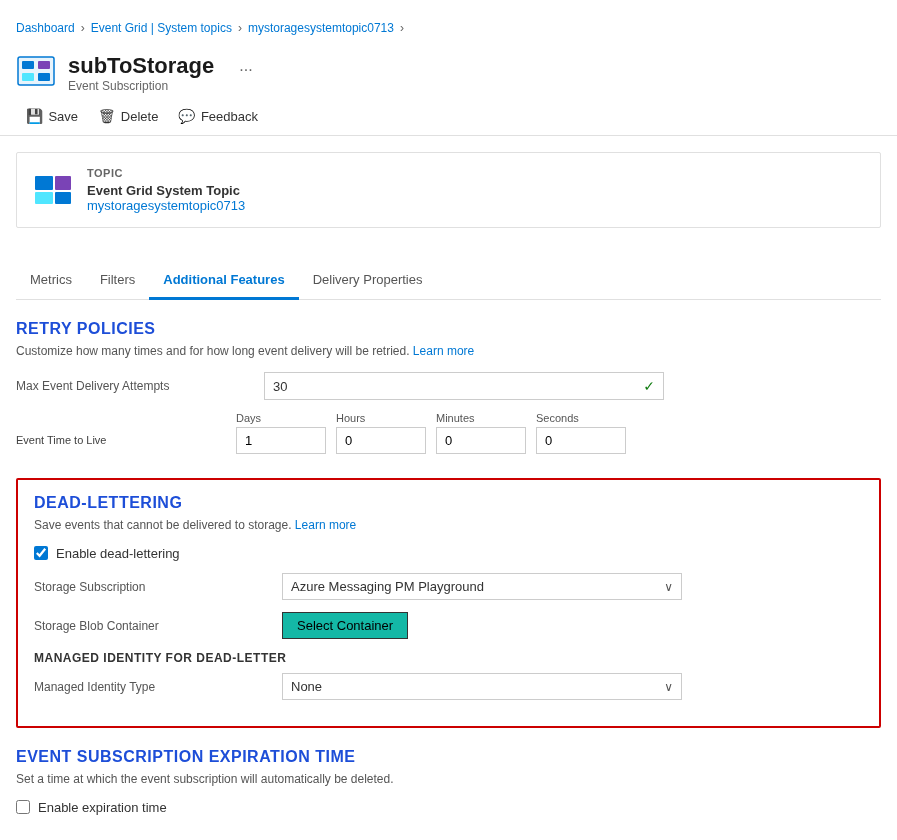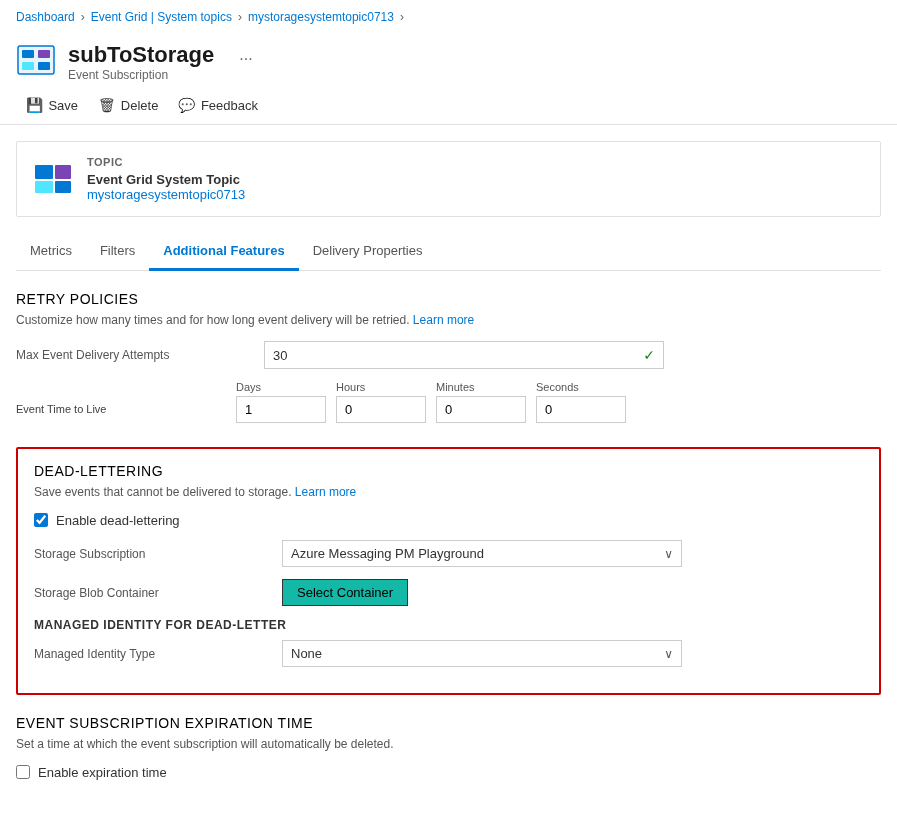--- a/index.html
+++ b/index.html
@@ -1,43 +1,43 @@
 <!DOCTYPE html>
 <html><head>
   <meta charset="utf-8">
   <style>
     * { box-sizing: border-box; margin: 0; padding: 0; }
     body { font-family: 'Segoe UI', Arial, sans-serif; font-size: 13px; color: #333; background: #fff; }
 
-    .breadcrumb { display: flex; align-items: center; gap: 6px; padding: 10px 16px; font-size: 12px; color: #0078d4; }
+    .breadcrumb { display: flex; align-items: center; gap: 6px; padding: 10px 16px; font-size: 12px; color: #0078d4; margin-top: 11px; }
     .breadcrumb span { color: #666; }
     .breadcrumb a { color: #0078d4; text-decoration: none; }
 
     .header { display: flex; align-items: flex-start; padding: 8px 16px 4px; gap: 12px; }
     .header-title { display: flex; flex-direction: column; }
     .header-title h1 { font-size: 22px; font-weight: 600; color: #1a1a1a; }
     .header-subtitle { font-size: 12px; color: #666; }
 
     .toolbar { display: flex; align-items: center; gap: 0; padding: 6px 16px; border-bottom: 1px solid #e0e0e0; }
     .toolbar-btn { display: flex; align-items: center; gap: 5px; padding: 5px 10px; background: none; border: none; cursor: pointer; font-size: 13px; color: #333; }
     .toolbar-icon { font-size: 14px; }
 
     .main { padding: 16px 16px; }
 
-    .topic-card { border: 1px solid #e0e0e0; border-radius: 2px; padding: 14px 16px; display: flex; align-items: center; gap: 14px; margin-bottom: 16px; background: #fff; max-width: 870px; }
+    .topic-card { border: 1px solid #e0e0e0; border-radius: 2px; padding: 14px 16px; display: flex; align-items: center; gap: 14px; margin-bottom: 34px; background: #fff; max-width: 870px; }
     .topic-label { font-size: 11px; color: #666; font-weight: 600; letter-spacing: 0.5px; margin-bottom: 4px; }
     .topic-name { font-weight: 600; font-size: 13px; color: #333; }
     .topic-link { color: #0078d4; font-size: 13px; text-decoration: none; }
 
     .tabs { display: flex; gap: 0; border-bottom: 1px solid #e0e0e0; margin-bottom: 20px; max-width: 870px; align-items: center; }
     .tab { padding: 10px 14px; cursor: pointer; font-size: 13px; color: #555; border-bottom: 3px solid transparent; margin-bottom: -1px; }
     .tab.active { color: #0078d4; font-weight: 600; border-bottom-color: #0078d4; }
 
     .section { max-width: 870px; margin-bottom: 24px; }
-    .section-title { font-size: 14px; font-weight: 400; letter-spacing: 0.5px; color: #000000; margin-bottom: 6px; text-transform: uppercase; }
+    .section-title { font-size: 16px; font-weight: 700; letter-spacing: 0.5px; color: #1d4ed8; margin-bottom: 6px; text-transform: uppercase; }
     .section-desc { font-size: 12px; color: #555; margin-bottom: 14px; }
     .learn-more { color: #0078d4; text-decoration: none; }
 
     .field-row { display: flex; align-items: center; margin-bottom: 12px; }
     .field-label { font-size: 12px; color: #555; width: 220px; flex-shrink: 0; }
     .field-control { flex: 1; padding-left: 28px; }
 
     .select-box { display: flex; align-items: center; justify-content: space-between; border: 1px solid #ccc; padding: 5px 8px; background: #fff; cursor: pointer; font-size: 13px; min-width: 200px; }
     .select-checkmark { color: #107c10; font-size: 14px; }
     .select-chevron { color: #555; font-size: 12px; }

